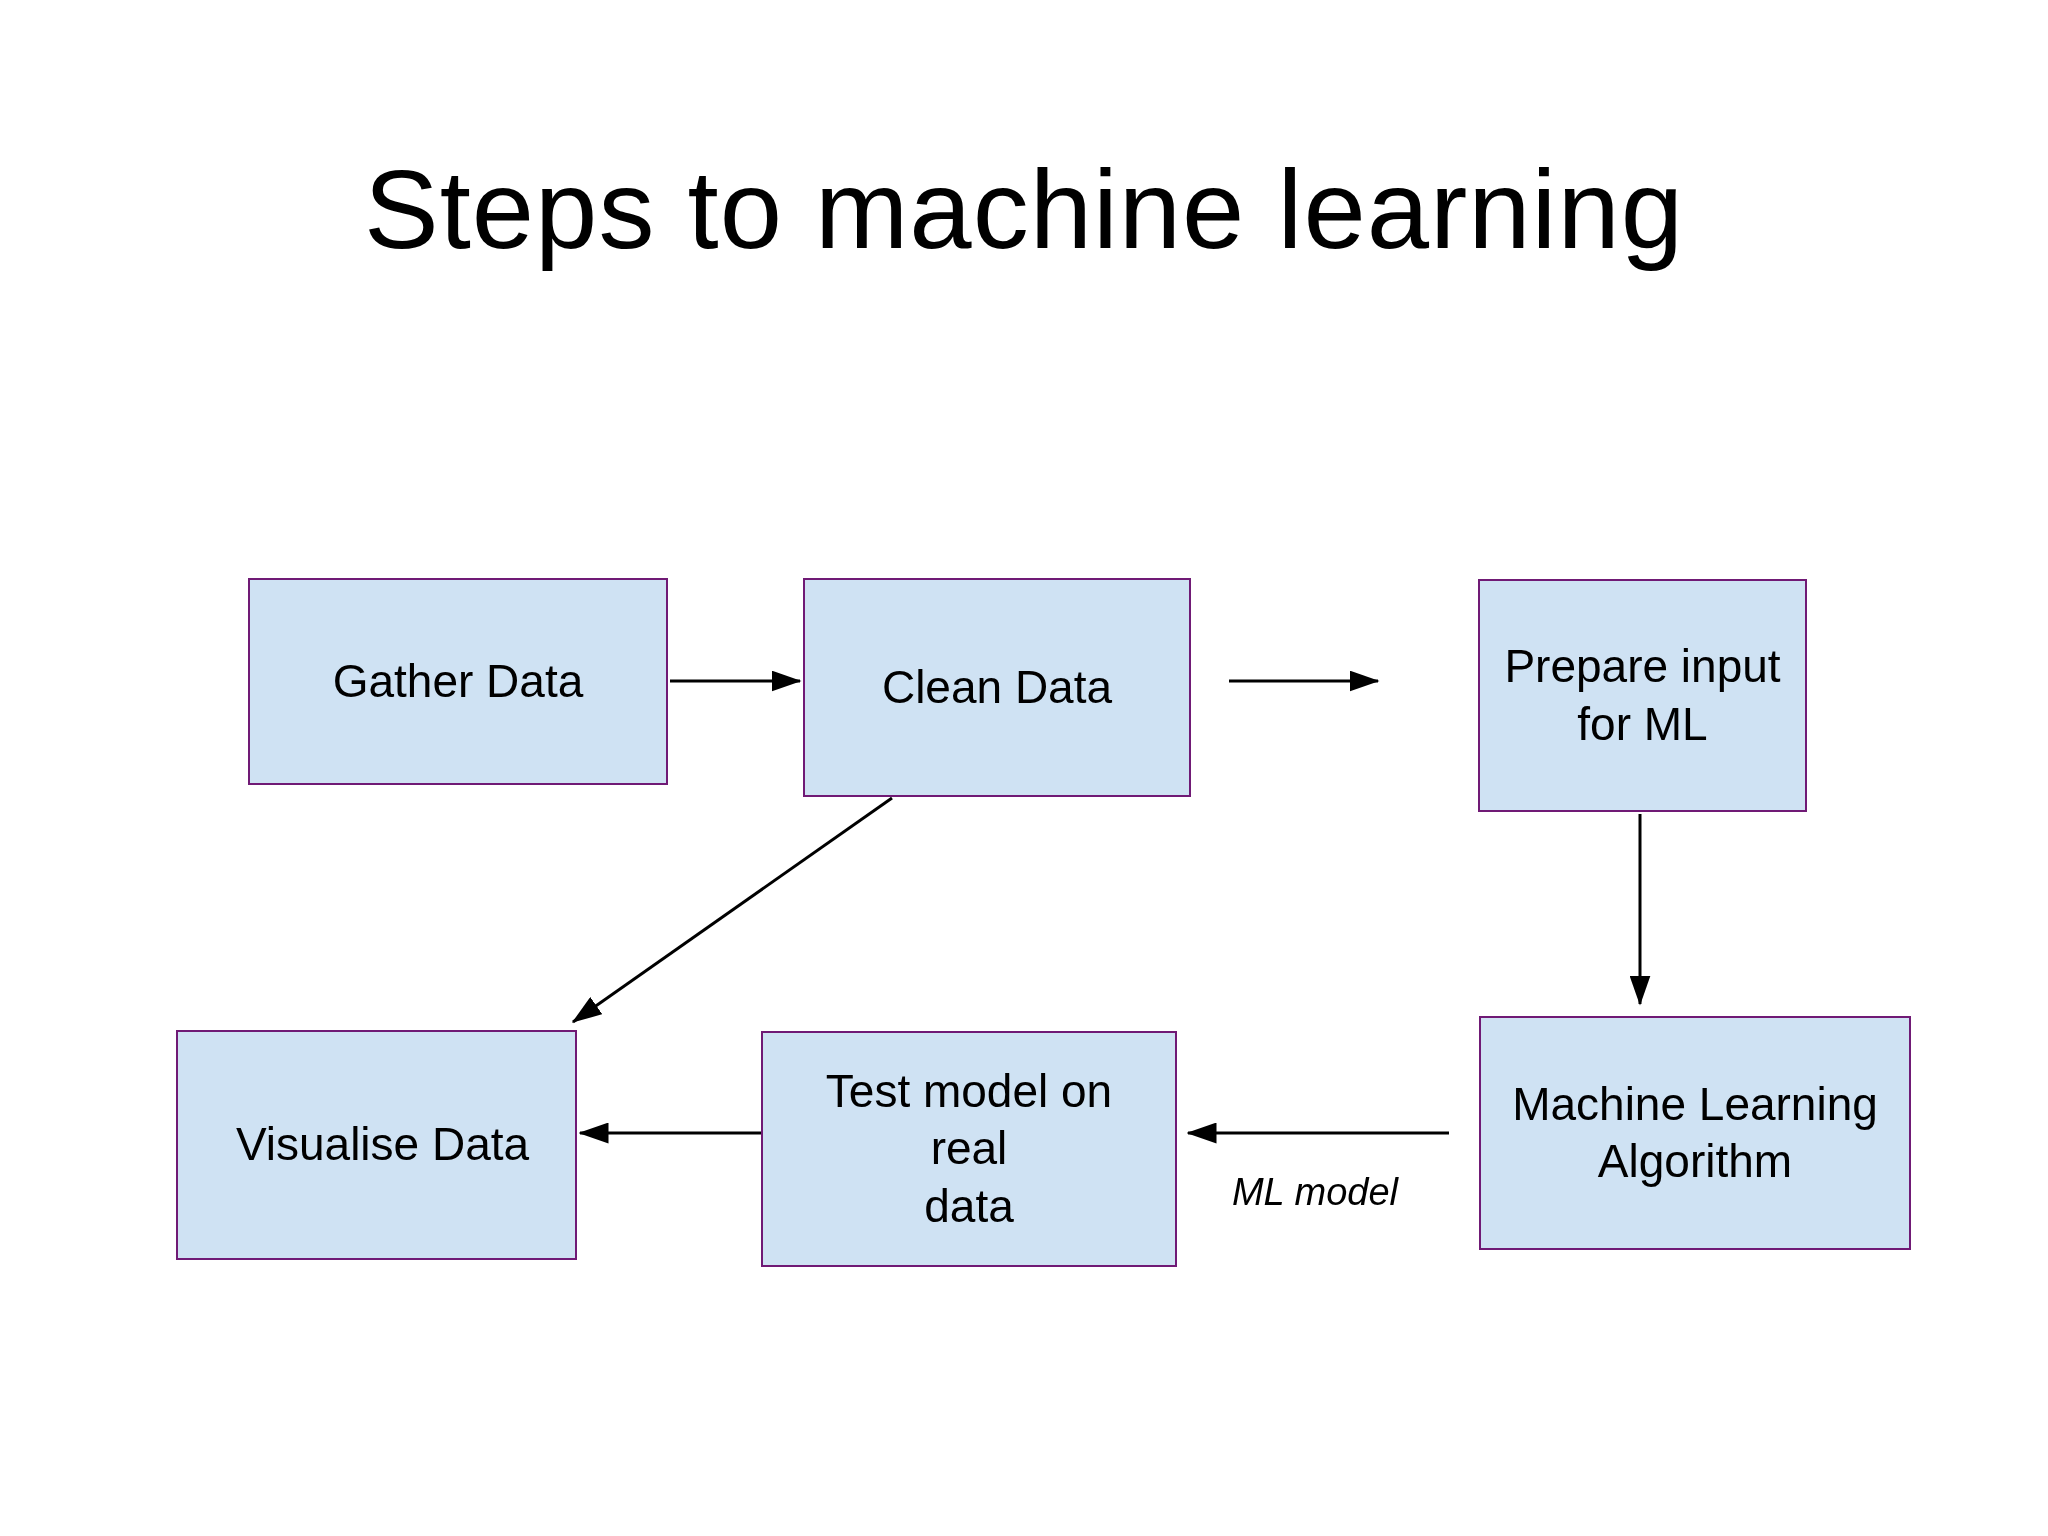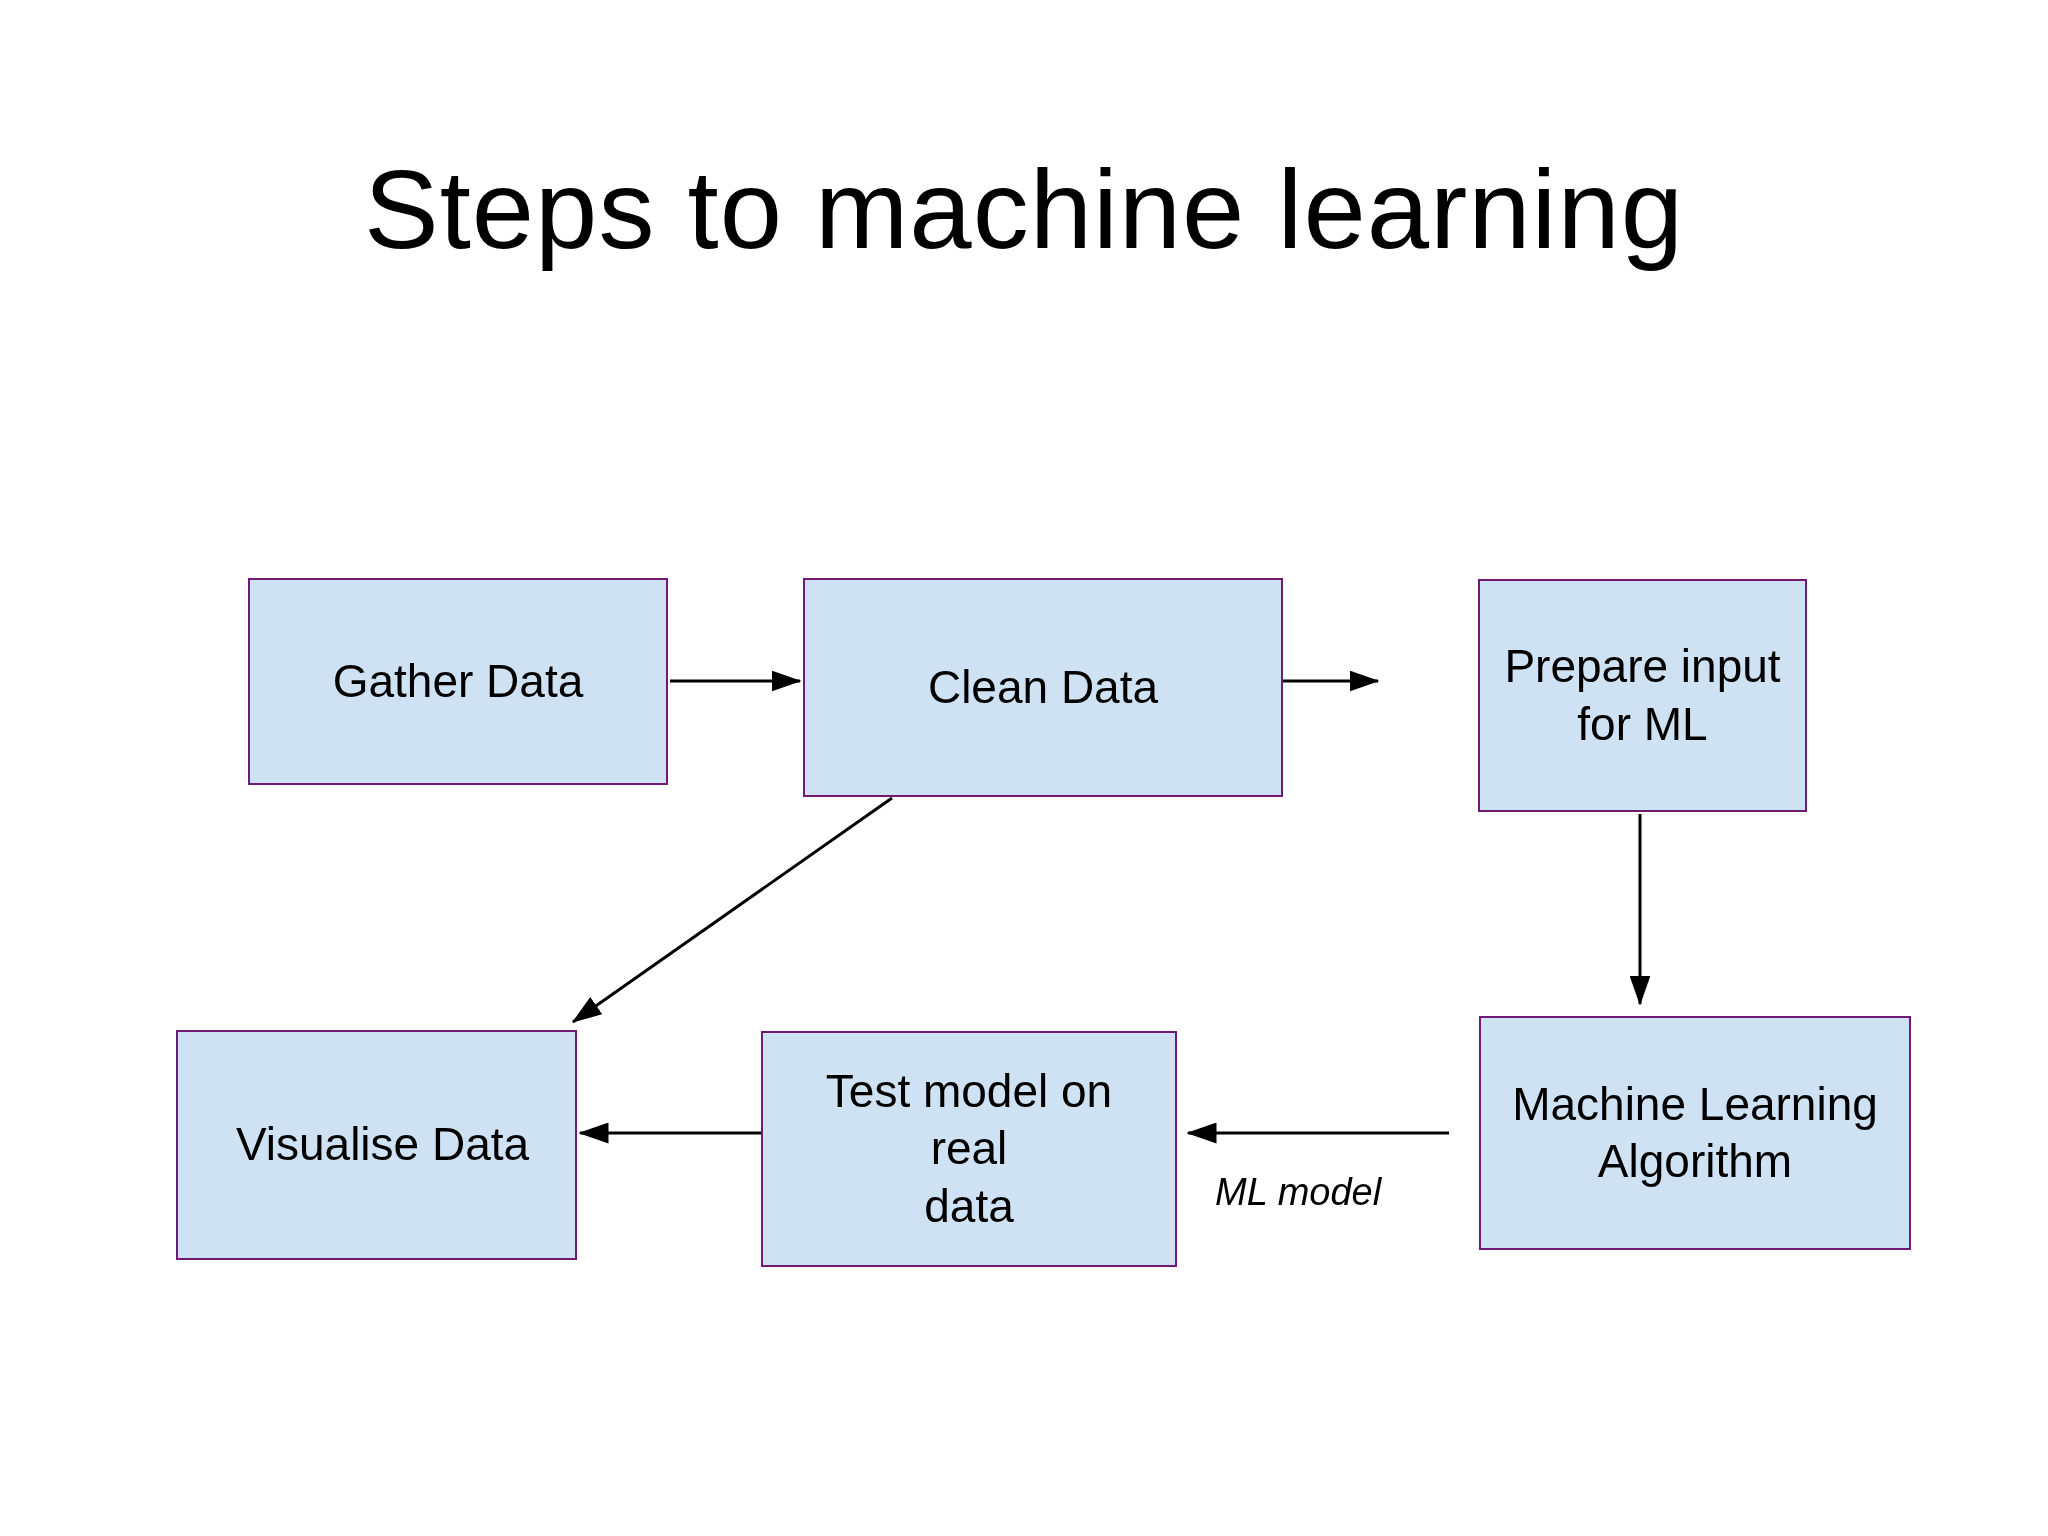--- a/index.html
+++ b/index.html
@@ -50,31 +50,31 @@
     justify-content: center;
     text-align: center;
   }
   .node .label {
     font-size: 46px;
     line-height: 1.25;
     white-space: pre-line;
     color: #000000;
   }
   .node-gather    { left: 248px;  top: 570px;  width: 420px; height: 207px; }
-  .node-clean     { left: 803px;  top: 570px;  width: 480px; height: 219px; }
+  .node-clean     { left: 803px;  top: 570px;  width: 388px; height: 219px; }
   .node-prepare   { left: 1478px; top: 571px;  width: 329px; height: 233px; }
   .node-mlalgo    { left: 1449px; top: 1008px; width: 432px; height: 234px; margin-left: 30px; }
   .node-test      { left: 761px;  top: 1023px; width: 416px; height: 236px; }
   .node-visualise { left: 176px;  top: 1022px; width: 401px; height: 230px; padding-left: 12px; }
   .edge-label {
     position: absolute;
     left: 1215px;
     top: 1162px;
     width: 200px;
-    text-align: left;
+    text-align: center;
     font-size: 38px;
     font-style: italic;
     line-height: 1.2;
     color: #000000;
   }
 </style>
 </head>
 <body>
 
 <div class="slide">

